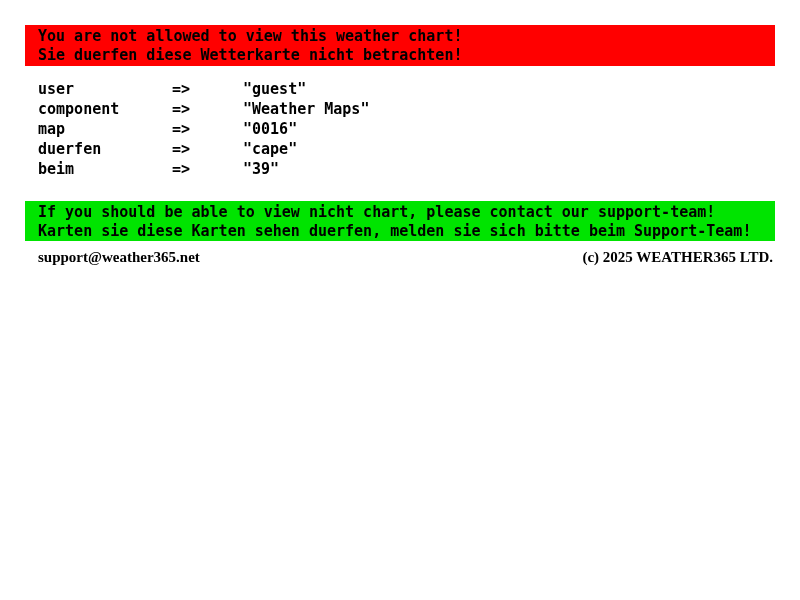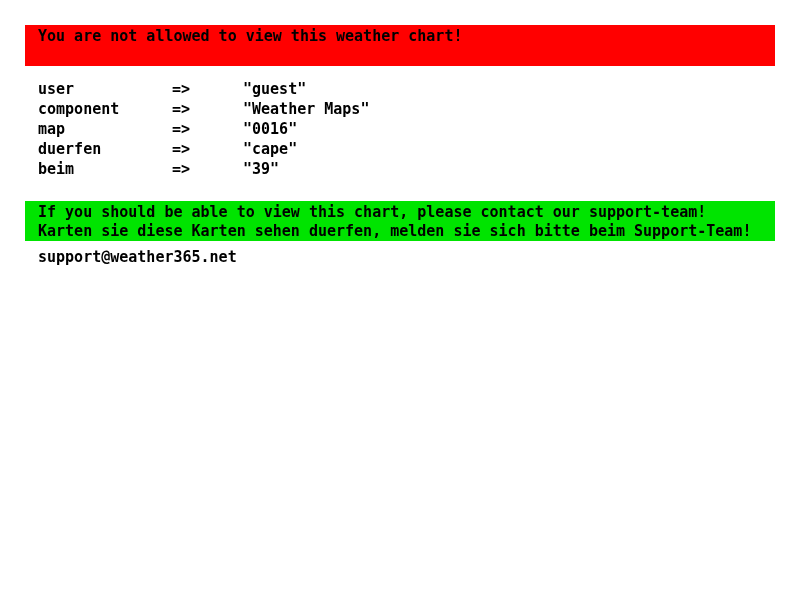--- a/index.html
+++ b/index.html
@@ -41,29 +41,31 @@
   .kv-value { display: inline-block; white-space: pre; }
   .footer {
     position: absolute;
     left: 38px;
     top: 248px;
     width: 735px;
     display: flex;
     justify-content: space-between;
     line-height: 19px;
     white-space: pre;
+    font-family: Liberation Serif, serif;
   }
 </style>
 </head>
 <body>
 
 <div class="page">
 
   <div class="banner banner-error" id="banner-error" style="background: rgb(255, 0, 0);">
     <div>You are not allowed to view this weather chart!</div>
+    <div>Sie duerfen diese Wetterkarte nicht betrachten!</div>
   </div>
 
   <div class="kv-block">
     <div class="kv-row">
       <span class="kv-key">user</span>
       <span class="kv-arrow">=&gt;</span>
       <span class="kv-value">"guest"</span>
     </div>
     <div class="kv-row">
       <span class="kv-key">component</span>
@@ -81,21 +83,22 @@
       <span class="kv-value">"cape"</span>
     </div>
     <div class="kv-row">
       <span class="kv-key">beim</span>
       <span class="kv-arrow">=&gt;</span>
       <span class="kv-value">"39"</span>
     </div>
   </div>
 
   <div class="banner banner-info" id="banner-info" style="background: rgb(0, 228, 0);">
-    <div>If you should be able to view this chart, please contact our support-team!</div>
+    <div>If you should be able to view nicht chart, please contact our support-team!</div>
     <div>Karten sie diese Karten sehen duerfen, melden sie sich bitte beim Support-Team!</div>
   </div>
 
   <div class="footer">
     <span>support@weather365.net</span>
+    <span>(c) 2025 WEATHER365 LTD.</span>
   </div>
 
 </div>
 
 </body></html>

